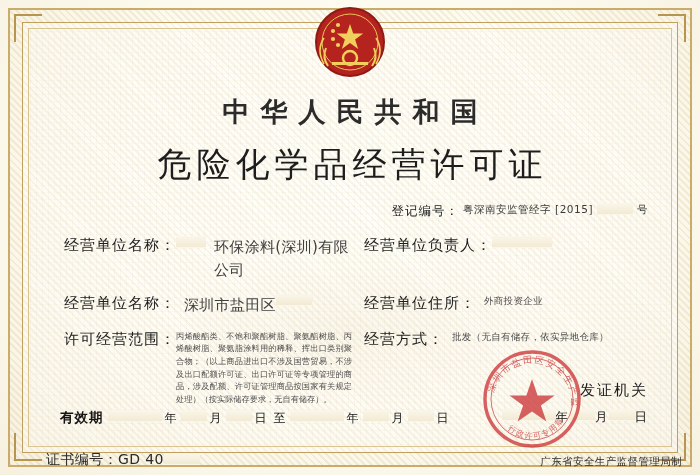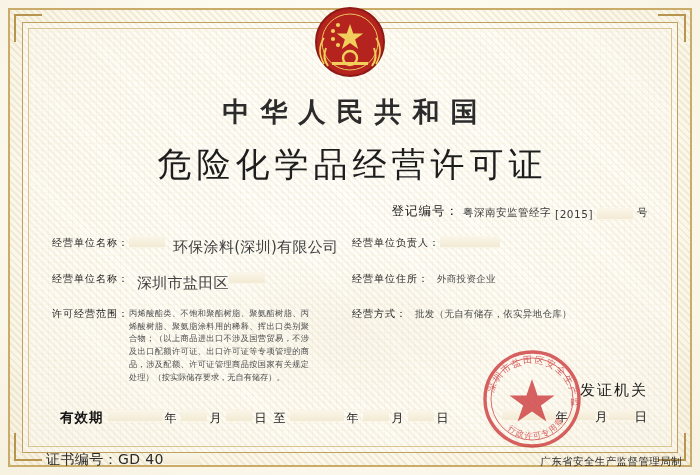--- a/index.html
+++ b/index.html
@@ -91,21 +91,21 @@
     text-indent: 5px;
   }
   
   .reg-line {
     position: absolute;
     top: 203px;
     right: 52px;
     font-size: 11.5px;
     color: #222;
     display: flex;
-    align-items: flex-end;
+    align-items: flex-start;
     gap: 4px;
     font-family: "DejaVu Sans", "Liberation Sans", sans-serif;
   }
   .reg-label { font-size: 12.5px; letter-spacing: 1px; }
   .reg-value {
     font-size: 10.5px;
     letter-spacing: 0.5px;
     color: #3a3a3a;
   }
   .redact {
@@ -131,26 +131,27 @@
     grid-template-columns: 300px 1fr;
     row-gap: 0px;
   }
   .cell { position: relative; }
   .field {
     display: flex;
     align-items: flex-start;
     margin-bottom: 13px;
   }
   .f-label {
-    font-size: 10px;
+    font-size: 15px;
     color: #1c1c1c;
     white-space: nowrap;
     letter-spacing: 1px;
     font-family: Liberation Mono, monospace;
     flex: 0 0 auto;
+    margin-left: 12px;
   }
   .f-value {
     font-size: 9.5px;
     color: #4a4a4a;
     margin-left: 8px;
     line-height: 1.5;
     letter-spacing: 0.3px;
   }
   .f-value.small-blur {
     filter: blur(0.5px);

